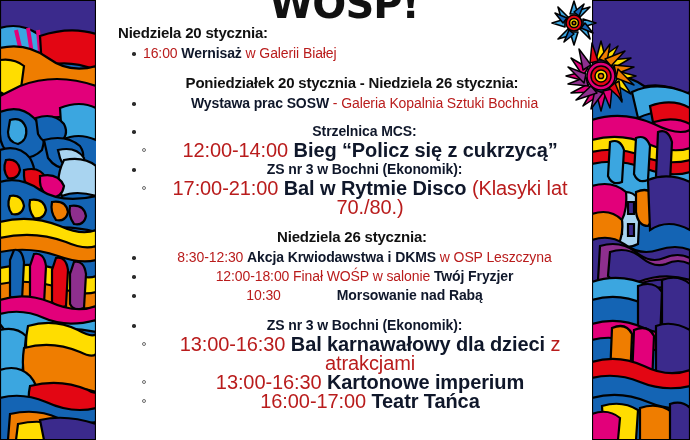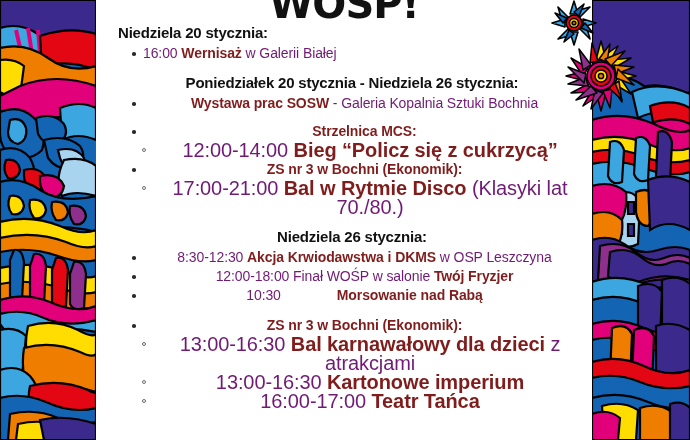--- a/index.html
+++ b/index.html
@@ -67,22 +67,22 @@
     font-size:20px;line-height:19px;color:#4a4a4a;
     padding-left:12px;
     letter-spacing:-0.1px;
   }
   .lvl2 > li::before{
     content:"";position:absolute;left:0;top:7px;
     width:4px;height:4px;border-radius:50%;
     border:1px solid #6c6c6c;background:transparent;box-sizing:border-box;
   }
 
-  b, .b{font-weight:700;color:#7f1d1d;}
-  .t{color:#701a75;}
+  b, .b{font-weight:700;color:#0f172a;}
+  .t{color:#b91c1c;}
   .gapfill{display:inline-block;width:56px;}
 
   
   .flower{position:absolute;}
   .flower svg{display:block;}
   .flower-small{left:551px;top:0px;}
   .flower-big{left:565px;top:40px;}
 </style>
 </head>
 <body>

